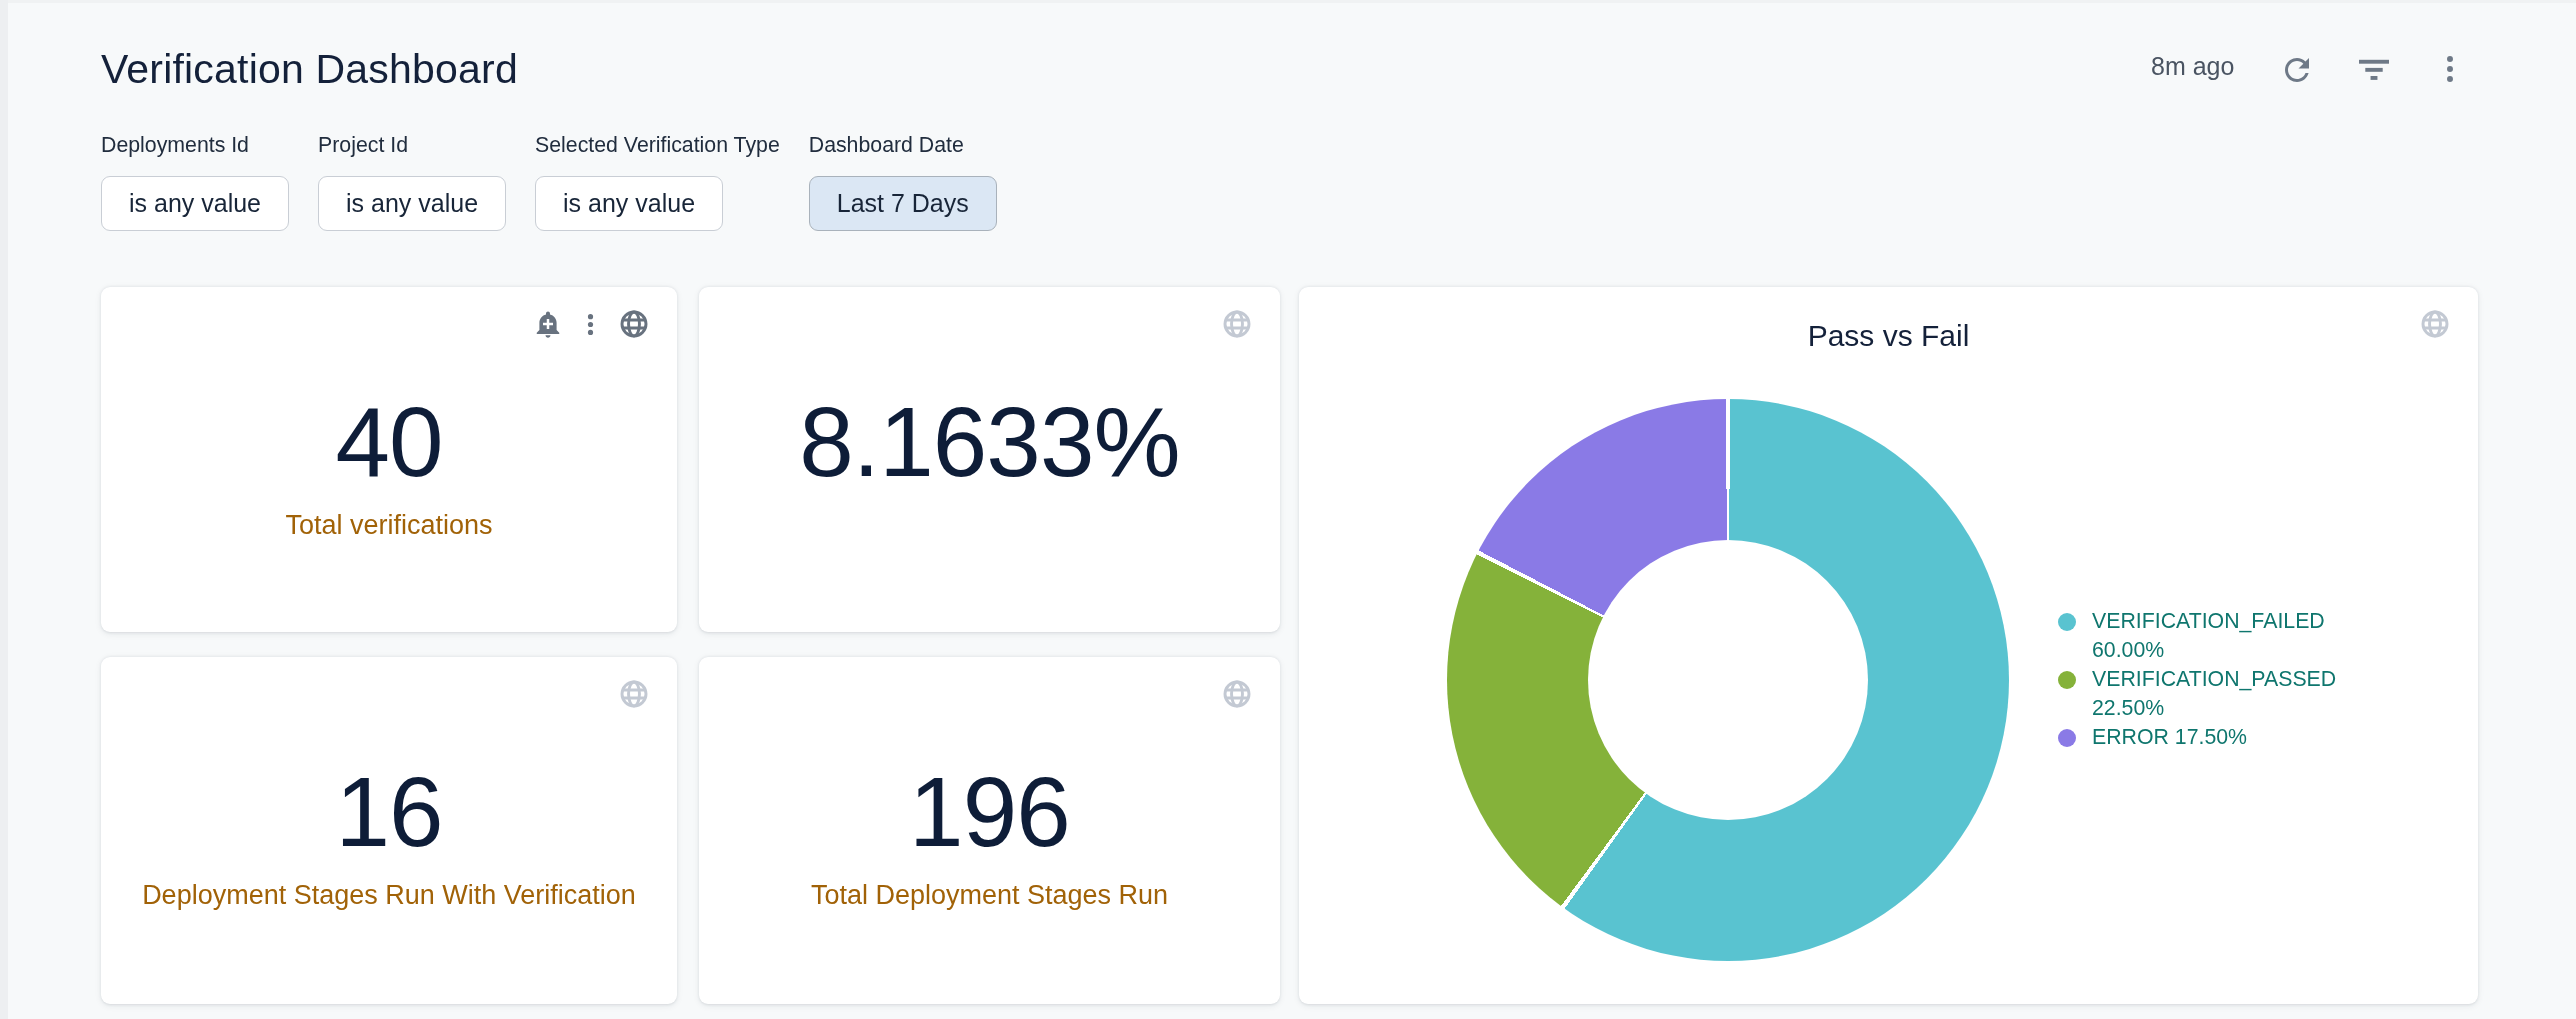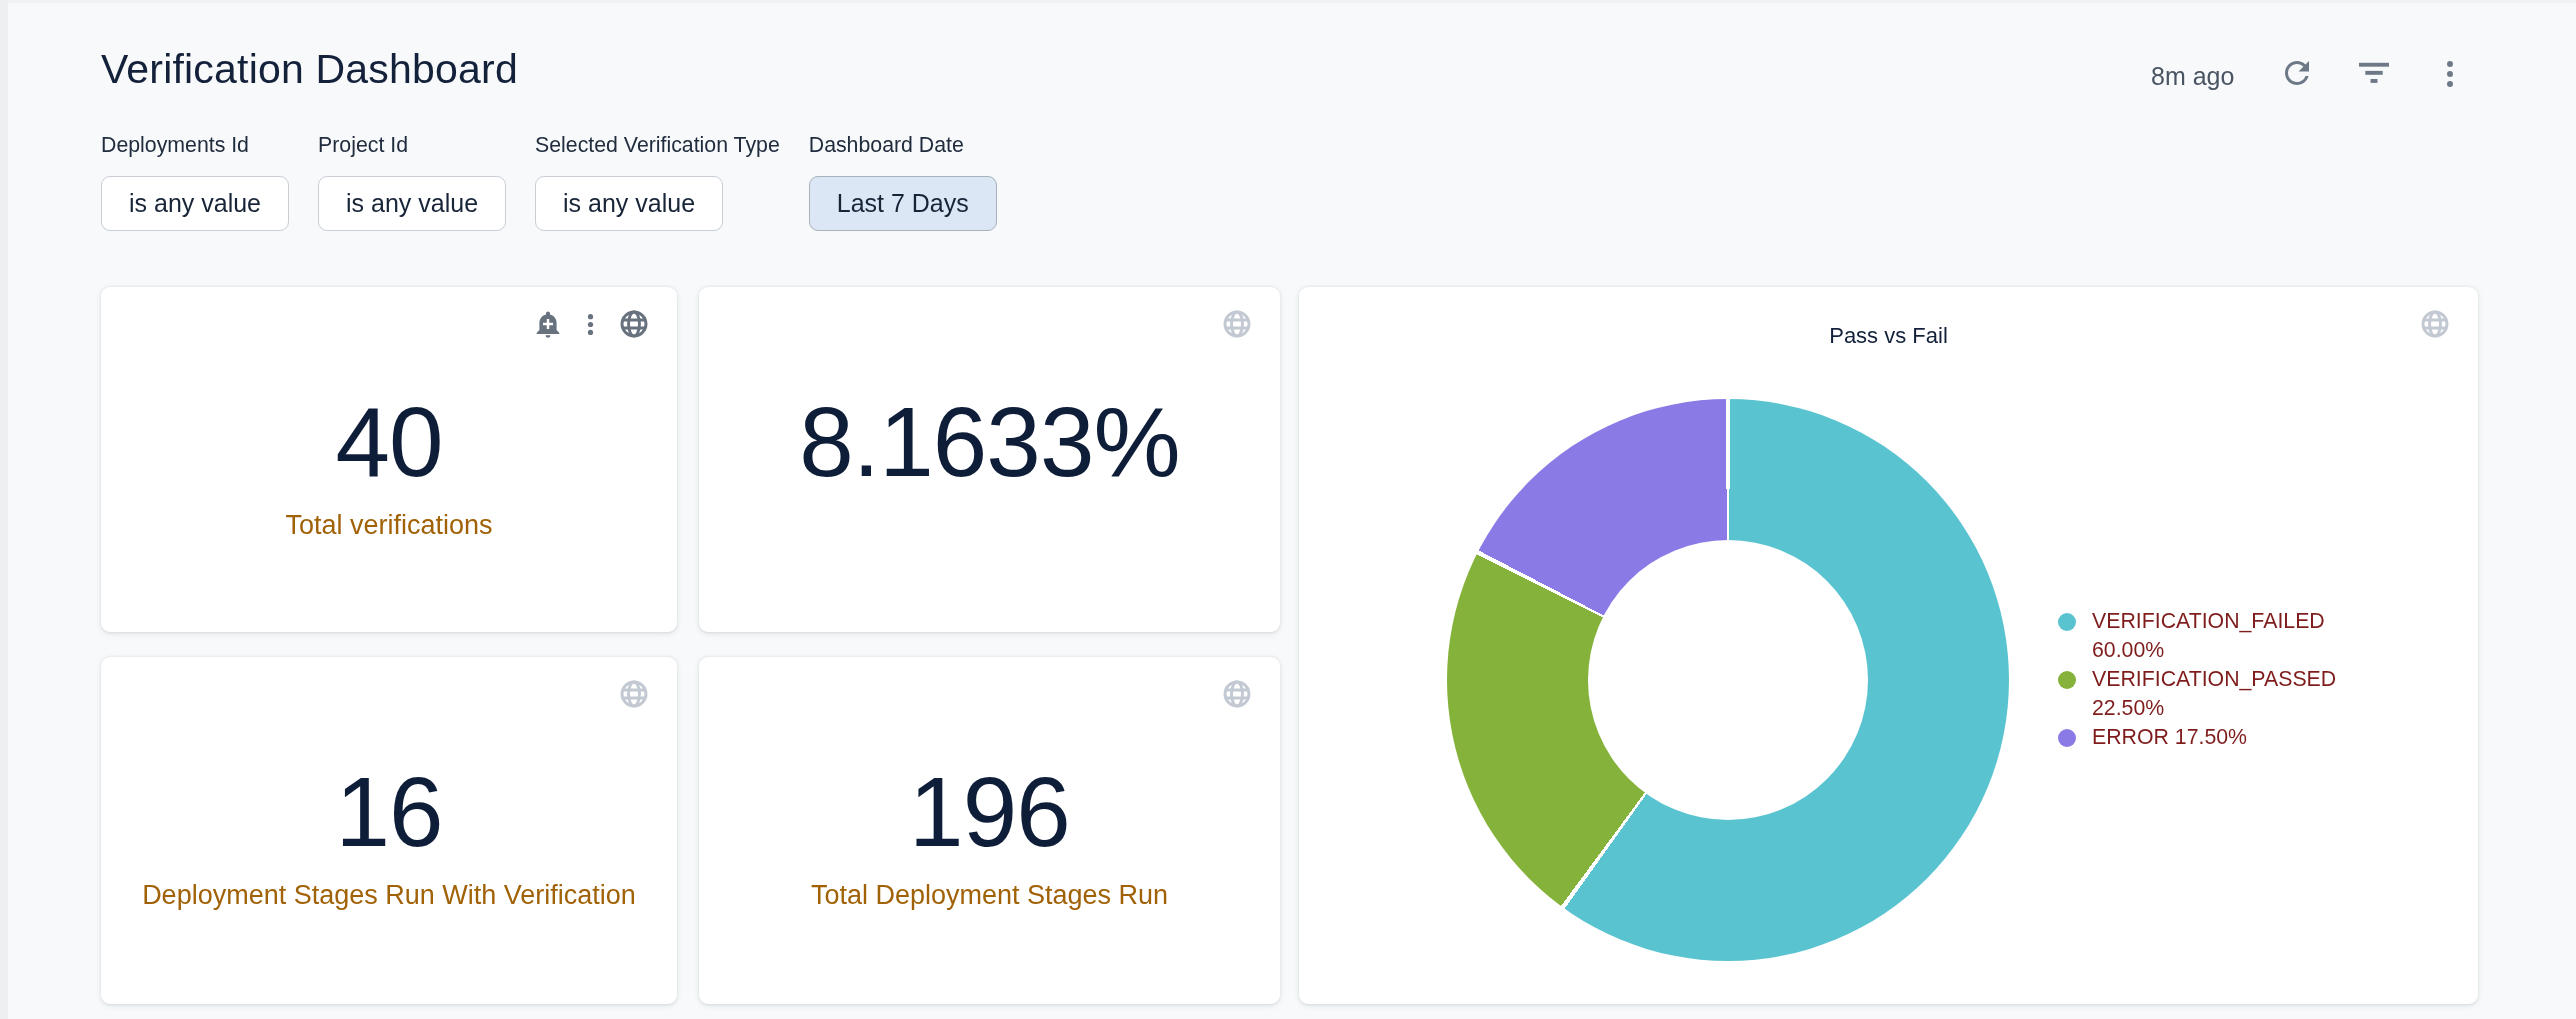--- a/index.html
+++ b/index.html
@@ -23,21 +23,21 @@
   }
 
   
   .page-title {
     position: absolute; left: 101px; top: 43px;
     font-size: 41px; line-height: 53px; font-weight: 500;
     color: #14213a; letter-spacing: 0.2px;
   }
   .header-actions {
     position: absolute; top: 52px; right: 109px;
-    display: flex; align-items: flex-end; gap: 41px; height: 39px;
+    display: flex; align-items: flex-start; gap: 41px; height: 39px;
   }
   .last-refresh {
     font-size: 25px; color: #4a5462; margin-right: 3.6px;
   }
   .icon-btn {
     background: none; border: none; padding: 0; cursor: pointer;
     display: flex; align-items: center; justify-content: center;
     color: #6e7987;
   }
   .icon-btn svg { display: block; }
@@ -86,21 +86,21 @@
   }
   .tile-label {
     position: absolute; left: 0; top: 220px; width: 100%;
     text-align: center; font-size: 27px; line-height: 36px;
     color: #a16207; white-space: nowrap;
   }
 
   
   .chart-title {
     position: absolute; left: 0; top: 30px; width: 100%;
-    text-align: center; font-size: 22px; line-height: 37px;
+    text-align: center; font-size: 30px; line-height: 37px;
     font-weight: 500; color: #14213a;
   }
   .chart-card .globe-corner { position: absolute; top: 21.3px; right: 27px; }
 
   .donut {
     position: absolute; left: 148px; top: 112px;
     width: 562px; height: 562px; border-radius: 50%;
     cursor: pointer;
   }
   .donut::after {
@@ -112,21 +112,21 @@
     position: absolute; left: 759px; top: 320px; width: 338px;
   }
   .legend-item {
     display: flex; align-items: flex-start; gap: 16px; cursor: pointer;
   }
   .legend-dot {
     flex: 0 0 auto; width: 18px; height: 18px; border-radius: 50%;
     margin-top: 6.2px;
   }
   .legend-text {
-    font-size: 21.3px; line-height: 29px; color: #7f1d1d; max-width: 276px;
+    font-size: 21.3px; line-height: 29px; color: #0f766e; max-width: 276px;
   }
 </style>
 </head>
 <body>
 
 <div class="page">
   <div class="edge-left"></div>
   <div class="edge-top"></div>
 
   <h1 class="page-title">Verification Dashboard</h1>

